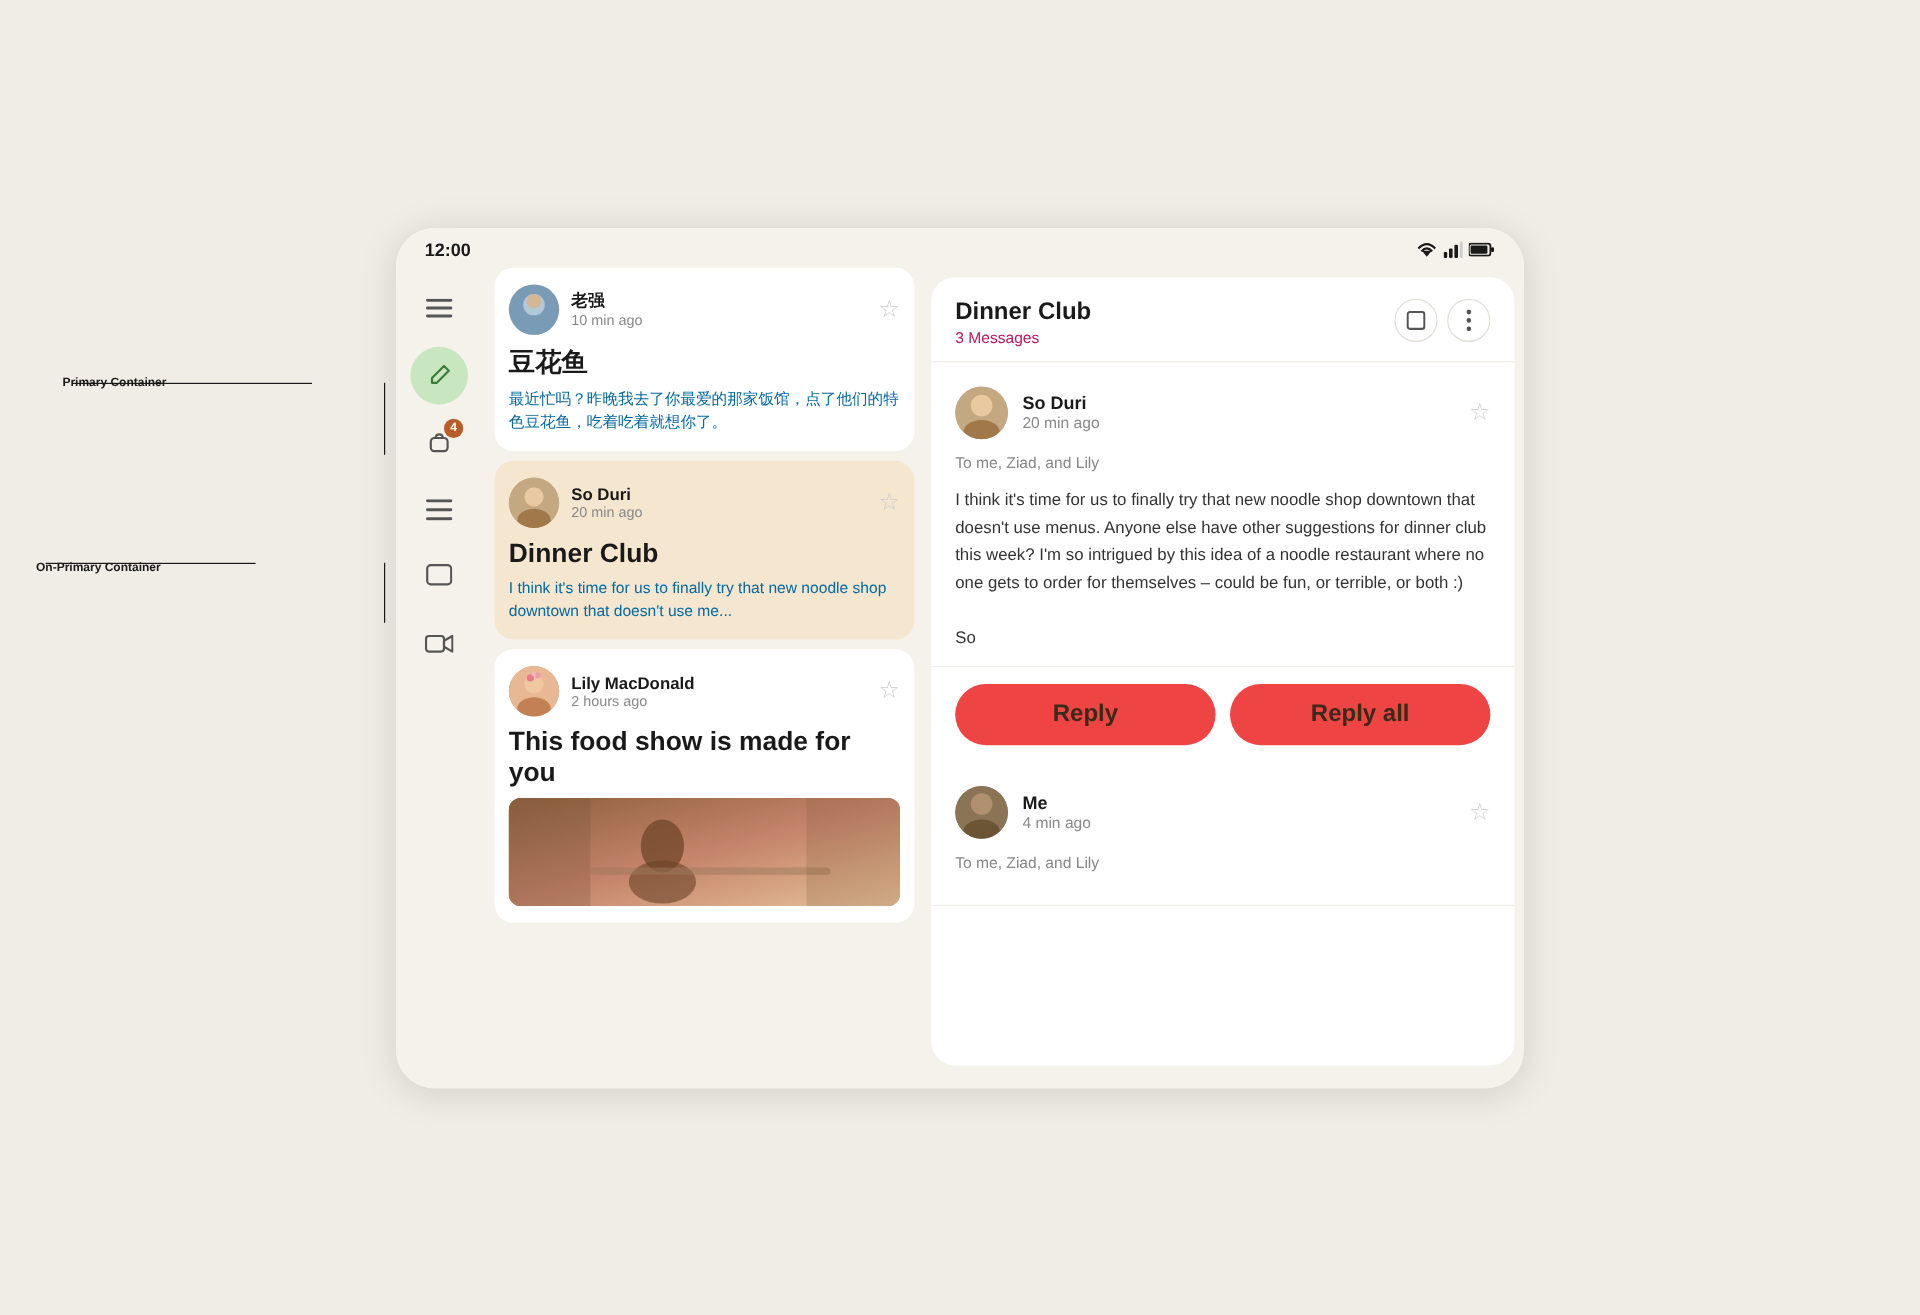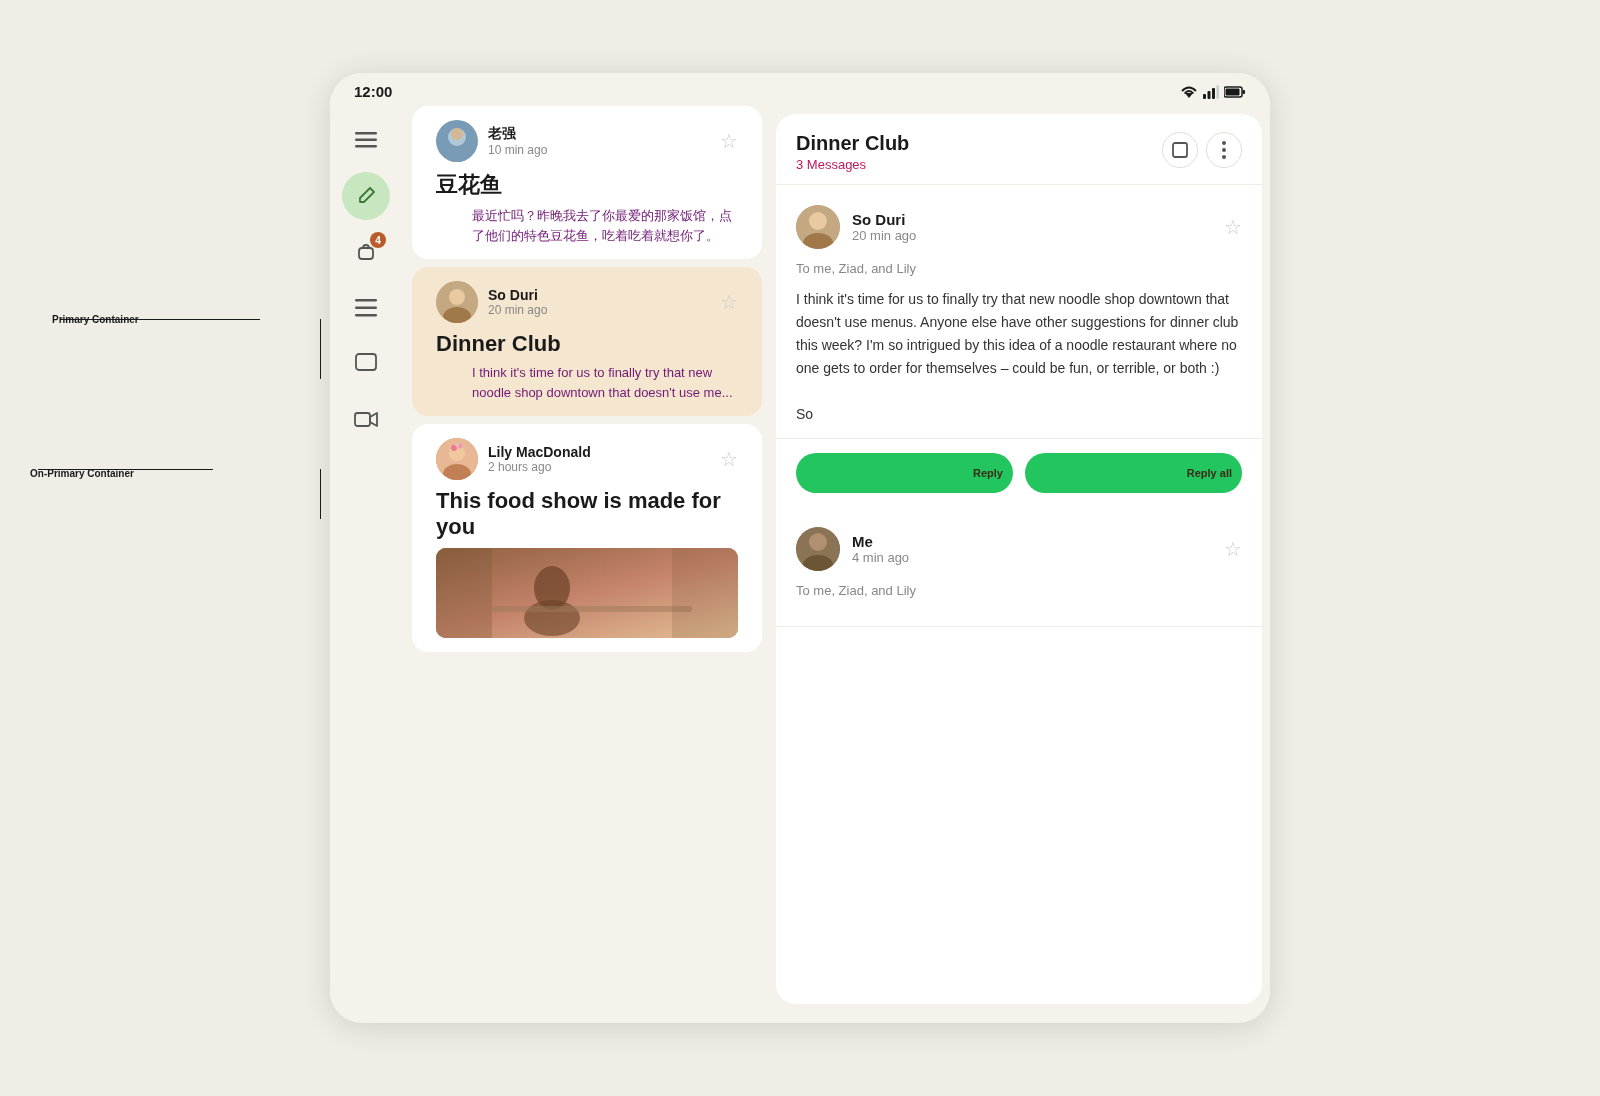--- a/index.html
+++ b/index.html
@@ -27,21 +27,21 @@
       font-size: 10px;
       font-weight: 600;
       color: #1a1a1a;
       white-space: nowrap;
     }
 
     
     .phone-frame {
       position: relative;
       width: 940px;
-      height: 950px;
+      height: 717px;
       background: #f5f2ec;
       border-radius: 32px;
       overflow: hidden;
       box-shadow: 0 4px 32px rgba(0,0,0,0.13);
     }
 
     
     .status-bar {
       display: flex;
       justify-content: space-between;
@@ -150,21 +150,21 @@
       flex: 1;
       overflow-y: auto;
       display: flex;
       flex-direction: column;
       gap: 0;
     }
 
     .email-item {
       background: white;
       border-radius: 16px;
-      padding: 14px 24px;
+      padding: 14px 12px;
       margin: 0 10px 8px 10px;
       cursor: pointer;
       position: relative;
     }
     .email-item.selected {
       background: #f5e6d0;
     }
 
     .email-item-header {
       display: flex;
@@ -205,23 +205,22 @@
     }
 
     .email-subject {
       font-size: 22px;
       font-weight: 700;
       color: #1a1a1a;
       margin-bottom: 6px;
     }
     .email-preview {
       font-size: 13px;
-      color: #701a75;
+      color: #0369a1;
       line-height: 1.5;
-      margin-left: 36px;
     }
 
     
     .email-thumb {
       width: 100%;
       height: 90px;
       border-radius: 10px;
       background: linear-gradient(135deg, #8b6f4e 0%, #c4956a 40%, #e8c49a 100%);
       margin-top: 8px;
       overflow: hidden;
@@ -335,27 +334,27 @@
     
     .reply-actions {
       display: flex;
       gap: 12px;
       padding: 14px 20px;
     }
     .reply-btn {
       flex: 1;
       padding: 14px 10px;
       border-radius: 50px;
-      background: #22c55e;
+      background: #ef4444;
       border: none;
-      font-size: 11px;
+      font-size: 20px;
       font-weight: 600;
       color: #3a2a1a;
       cursor: pointer;
-      text-align: right;
+      text-align: center;
     }
 
     
     .av-soduri { background: #c4a882; }
     .av-me { background: #8b7355; }
     .av-liqiang { background: #7a9bb5; }
     .av-lily { background: #d4956a; }
     .av-user { background: #7a6048; }
 
     

